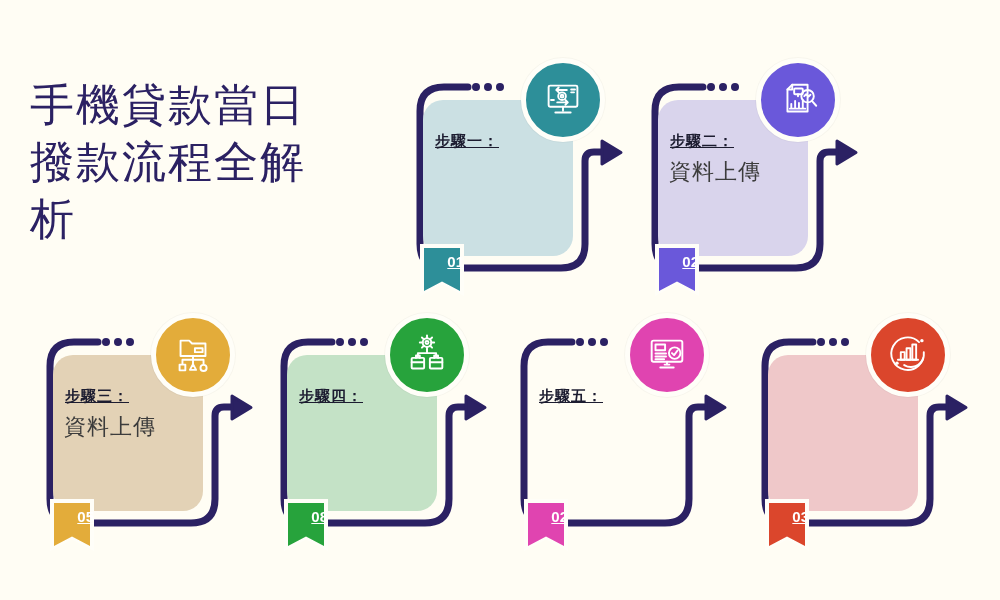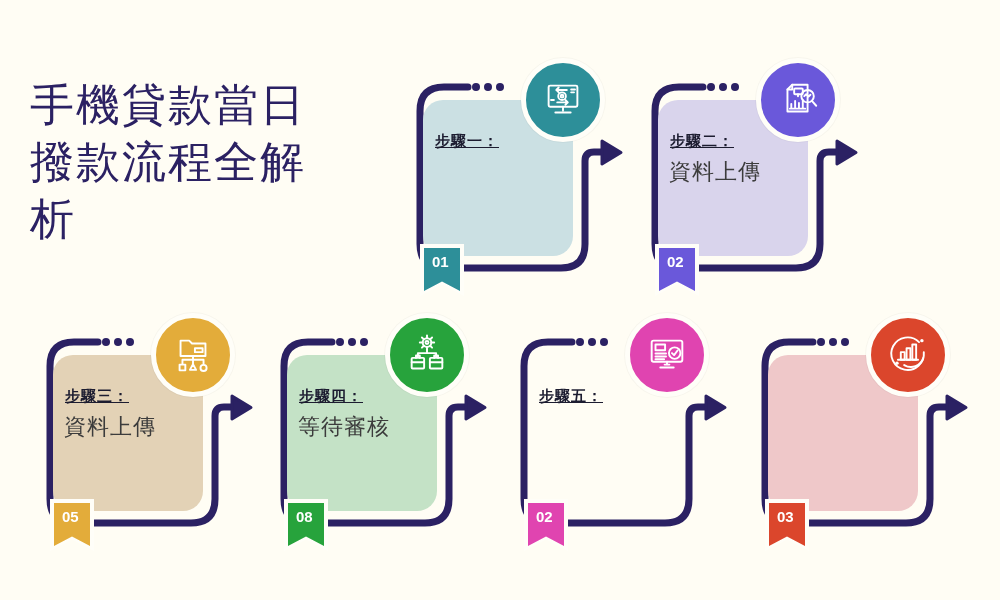--- a/index.html
+++ b/index.html
@@ -37,22 +37,22 @@
     background:#FFFEF8;
     -webkit-clip-path:polygon(0 0,100% 0,100% 100%,50% 78%,0 100%);
     clip-path:polygon(0 0,100% 0,100% 100%,50% 78%,0 100%);
   }
   .badge-inner {
     position:absolute; left:4px; top:4px; right:4px; bottom:5px;
     -webkit-clip-path:polygon(0 0,100% 0,100% 100%,50% 78%,0 100%);
     clip-path:polygon(0 0,100% 0,100% 100%,50% 78%,0 100%);
   }
   .badge-num {
-    position:absolute; left:12px; top:9px; width:100%; text-align:left;
-    color:#fff; font-size:15px; font-weight:bold; z-index:2;
+    position:absolute; left:0; top:9px; width:100%; text-align:right;
+    color:#fff; font-size:15px; font-weight:bold; z-index:2;text-decoration:underline;
   }
   .step-label {
     position:absolute; left:25px; top:77px; z-index:6;
     font-size:15px; font-weight:bold; color:#1C1C30; letter-spacing:1px;text-decoration:underline;
   }
   .step-title {
     position:absolute; left:24px; top:100px; width:110px; z-index:6;
     font-size:22px; color:#3C3C3C; line-height:1.55; letter-spacing:1px;
   }
 </style>
@@ -163,21 +163,20 @@
       <path d="M12.5 27 v-2.5 h4 v2.5 M8 31.5 h13"></path>
       <rect x="27" y="27" width="13" height="11" rx="1"></rect>
       <path d="M31.5 27 v-2.5 h4 v2.5 M27 31.5 h13"></path>
     </svg>
   </div>
   <div class="badge">
     <div class="badge-inner" style="background-color: rgb(39, 163, 60);"></div>
     <div class="badge-num">08</div>
   </div>
   <div class="step-label">步驟四：</div>
-  <div class="step-title">等待審核</div>
 </div>
 
 <div class="card" style="left:514px;top:310px">
   <svg class="flow" width="230" height="255" viewBox="0 0 230 255">
     <path class="loop" d="M58 32 H34 Q10 32 10 56 V189 Q10 213 34 213 H151 Q175 213 175 189 V106 Q175 97 184 97 H192"></path>
     <circle class="dot" cx="66" cy="32" r="4"></circle>
       <circle class="dot" cx="78" cy="32" r="4"></circle>
       <circle class="dot" cx="90" cy="32" r="4"></circle>
     <polygon class="ah" points="192,86 211,97.5 192,109"></polygon>
   </svg>

